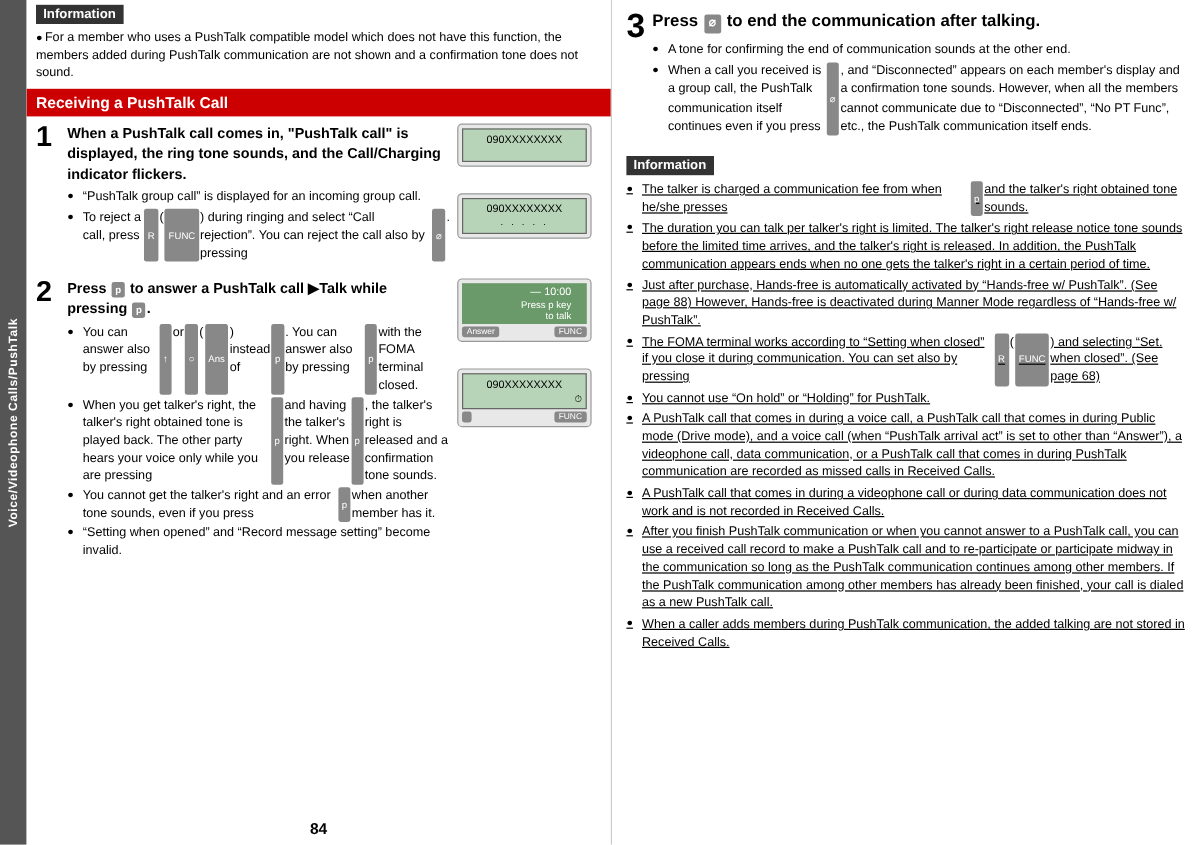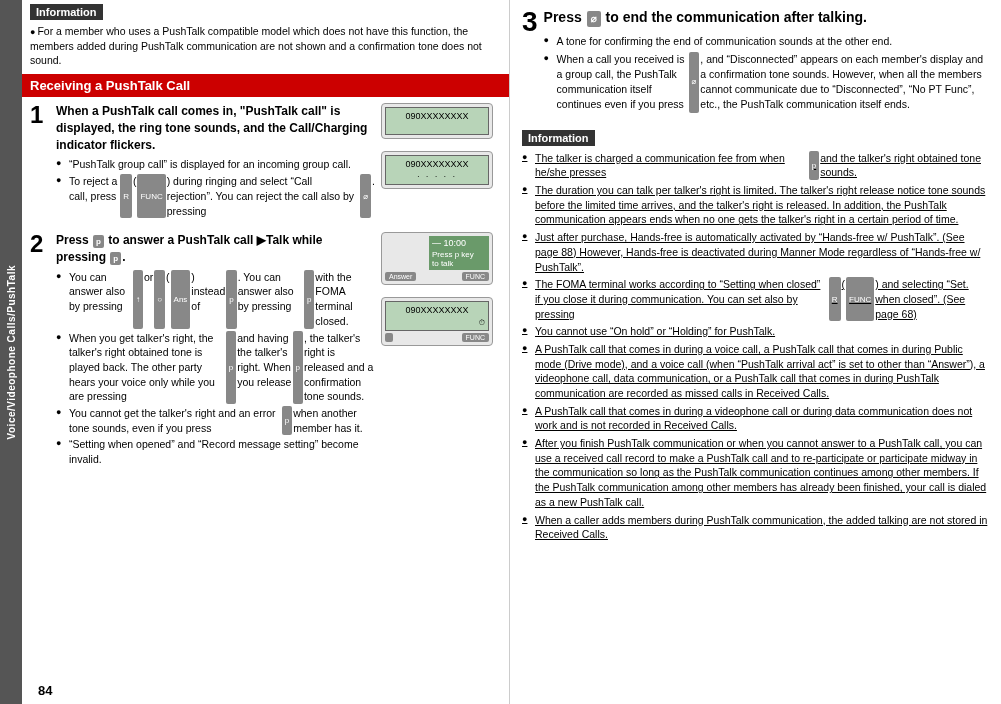--- a/index.html
+++ b/index.html
@@ -144,21 +144,21 @@
     }
     .step-text-area {
       flex: 1;
     }
     .step-image-area {
       width: 120px;
       min-width: 120px;
       margin-left: 6px;
       display: flex;
       flex-direction: column;
-      gap: 12px;
+      gap: 22px;
     }
 
     
     .phone-mockup {
       width: 112px;
       background: #e8e8e8;
       border: 1px solid #999;
       border-radius: 4px;
       padding: 3px;
       font-size: 9px;
@@ -168,23 +168,22 @@
       border: 1px solid #666;
       padding: 2px 3px;
       min-height: 28px;
       font-size: 9px;
       line-height: 1.3;
     }
     .phone-screen-dark {
       background: #6a9a6a;
       color: #fff;
       font-size: 9px;
-      padding: 2px 3px;
-      text-align: left;
-      margin-left: 44px;
+      padding: 2px 13px;
+      text-align: right;
     }
     .phone-number {
       font-size: 9px;
       text-align: center;
       padding: 1px 0;
     }
     .phone-dots {
       text-align: center;
       font-size: 8px;
       letter-spacing: 2px;
@@ -366,21 +365,21 @@
               <div class="phone-buttons">
                 <div class="phone-btn"></div>
                 <div class="phone-btn">FUNC</div>
               </div>
             </div>
           </div>
         </div>
       </div>
     </div>
 
-    <div style="padding: 6px 8px; margin-top: auto;">
+    <div style="padding: 6px 8px; margin-top: auto; text-align: center;">
       <span class="page-number">84</span>
     </div>
 
   </div>
 </div>
 
 <div class="right-panel">
 
   <div class="step3-header">
     <div class="step3-number">3</div>

